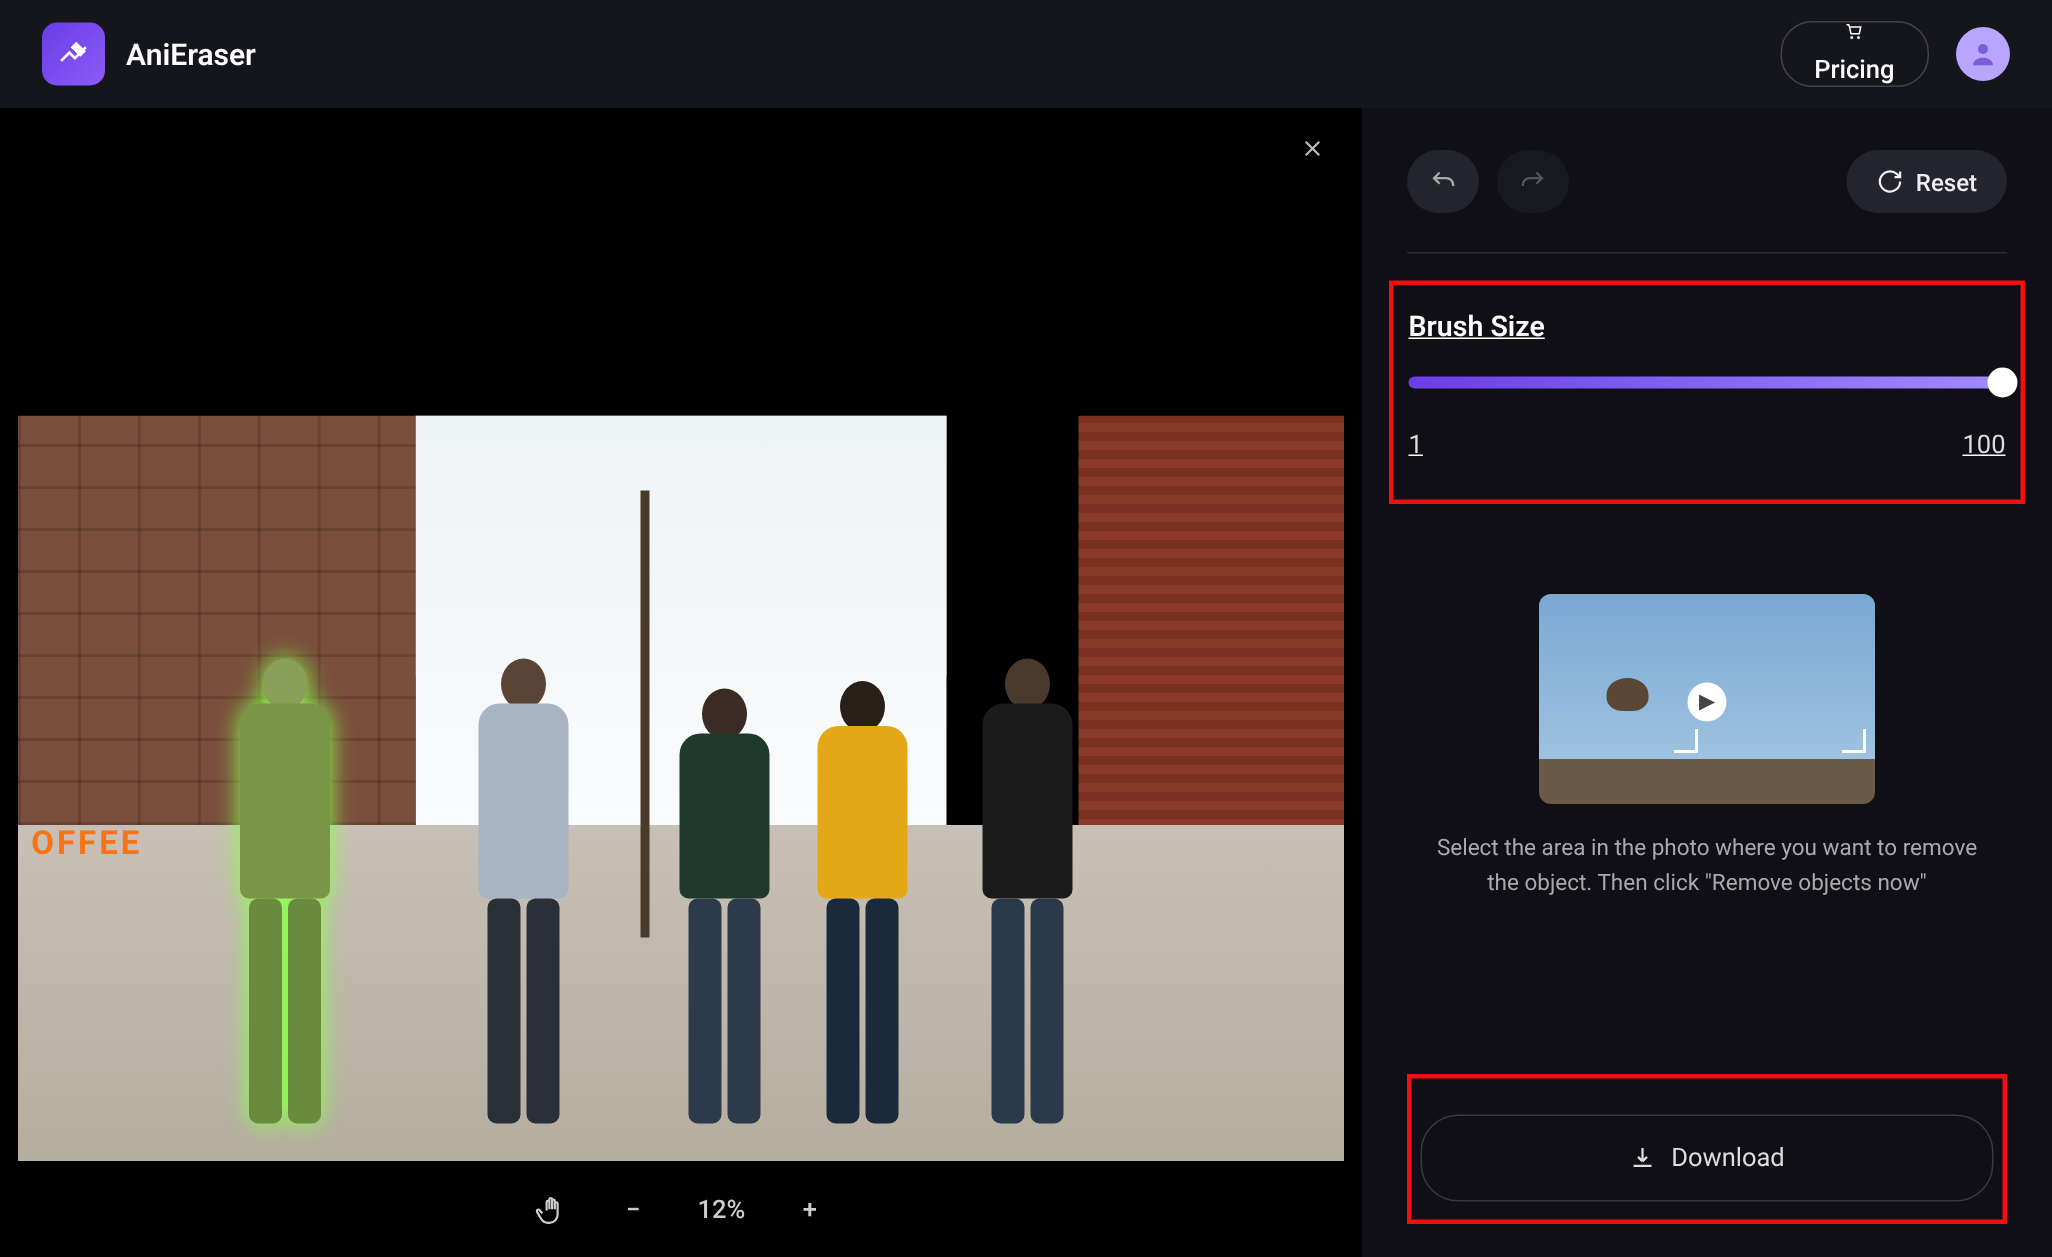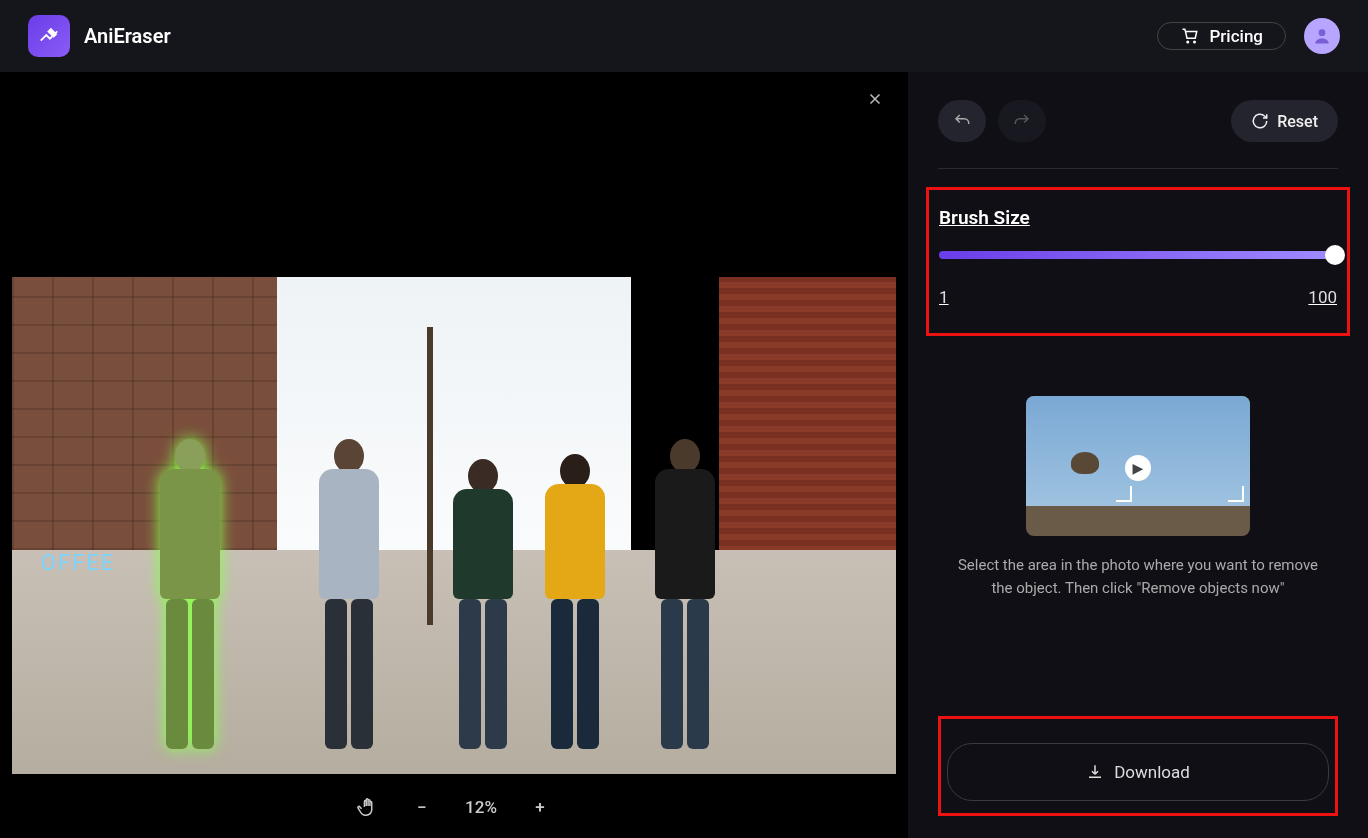--- a/index.html
+++ b/index.html
@@ -22,26 +22,26 @@
 .logo-group { display: flex; align-items: center; gap: 14px; }
 .logo-box {
   width: 42px; height: 42px;
   border-radius: 10px;
   background: linear-gradient(135deg, #6a3de8, #8b5cf6);
   display: flex; align-items: center; justify-content: center;
 }
 .app-name { font-size: 20px; font-weight: 600; }
 .header-right { display: flex; align-items: center; gap: 18px; }
 .pricing-btn {
-  height: 28px; padding: 0 22px;
+  height: 44px; padding: 0 22px;
   border: 1px solid #444;
   border-radius: 21px;
   background: transparent; color: #fff;
   display: flex; align-items: center; gap: 10px;
-  font-size: 17px; font-weight: 500;
+  font-size: 17px; font-weight: 500; flex-direction: column;
 }
 .avatar {
   width: 36px; height: 36px; border-radius: 50%;
   background: #b8a5ff;
   display: flex; align-items: center; justify-content: center;
 }
 .main { display: flex; height: 766px; }
 .canvas-area {
   width: 908px; height: 766px;
   background: #000;
@@ -65,21 +65,21 @@
   repeating-linear-gradient(90deg, rgba(0,0,0,.15) 0 2px, transparent 2px 40px),
   repeating-linear-gradient(0deg, rgba(0,0,0,.15) 0 2px, transparent 2px 28px);}
 .bldg-right { position:absolute; right:0; top:0; width:20%; height:100%;
   background: linear-gradient(135deg,#a0442e,#8a3a28);
   background-image: repeating-linear-gradient(0deg, #7a3020 0 6px, #8a3a28 6px 12px);}
 .bldg-far { position:absolute; left:30%; top:0; width:40%; height:35%; background:#b8a89c;
   background-image: repeating-linear-gradient(90deg, rgba(0,0,0,.1) 0 2px, transparent 2px 18px);}
 .sidewalk { position:absolute; left:0; bottom:0; width:100%; height:45%;
   background: linear-gradient(#c8c0b6,#b5ad9f);}
 .tree { position:absolute; left:47%; top:10%; width:6px; height:60%; background:#4a3a2a; }
-.coffee-sign{position:absolute;left:1%;top:55%;font-size:22px;font-weight:400;color:#7dd3fc;letter-spacing:2px;margin-left:20px;}
+.coffee-sign{position:absolute;left:1%;top:55%;font-size:22px;font-weight:700;color:#f97316;letter-spacing:2px;}
 .person { position:absolute; bottom:5%; width:90px; }
 .p-head{width:30px;height:34px;border-radius:50%;margin:0 auto;}
 .p-body{width:60px;height:130px;border-radius:14px 14px 6px 6px;margin:-4px auto 0;}
 .p-legs{width:48px;height:150px;margin:0 auto;display:flex;gap:4px;}
 .p-leg{flex:1;border-radius:6px;}
 .p1{left:15%;} .p1 .p-head{background:#8aa05a;} .p1 .p-body{background:#7a9448;} .p1 .p-leg{background:#6a8a3e;}
 .p1-glow{filter: drop-shadow(0 0 8px #8aff4a);}
 .p2{left:33%;} .p2 .p-head{background:#5a4436;} .p2 .p-body{background:#a8b4c2;} .p2 .p-leg{background:#2a3038;}
 .p3{left:49%;width:76px;} .p3 .p-head{background:#3a2c24;} .p3 .p-body{background:#1f3a2c;height:110px;} .p3 .p-leg{background:#2c3a4a;}
 .p4{left:59%;width:82px;} .p4 .p-head{background:#2a1f18;} .p4 .p-body{background:#e4a816;height:115px;} .p4 .p-leg{background:#1a2a3a;}

